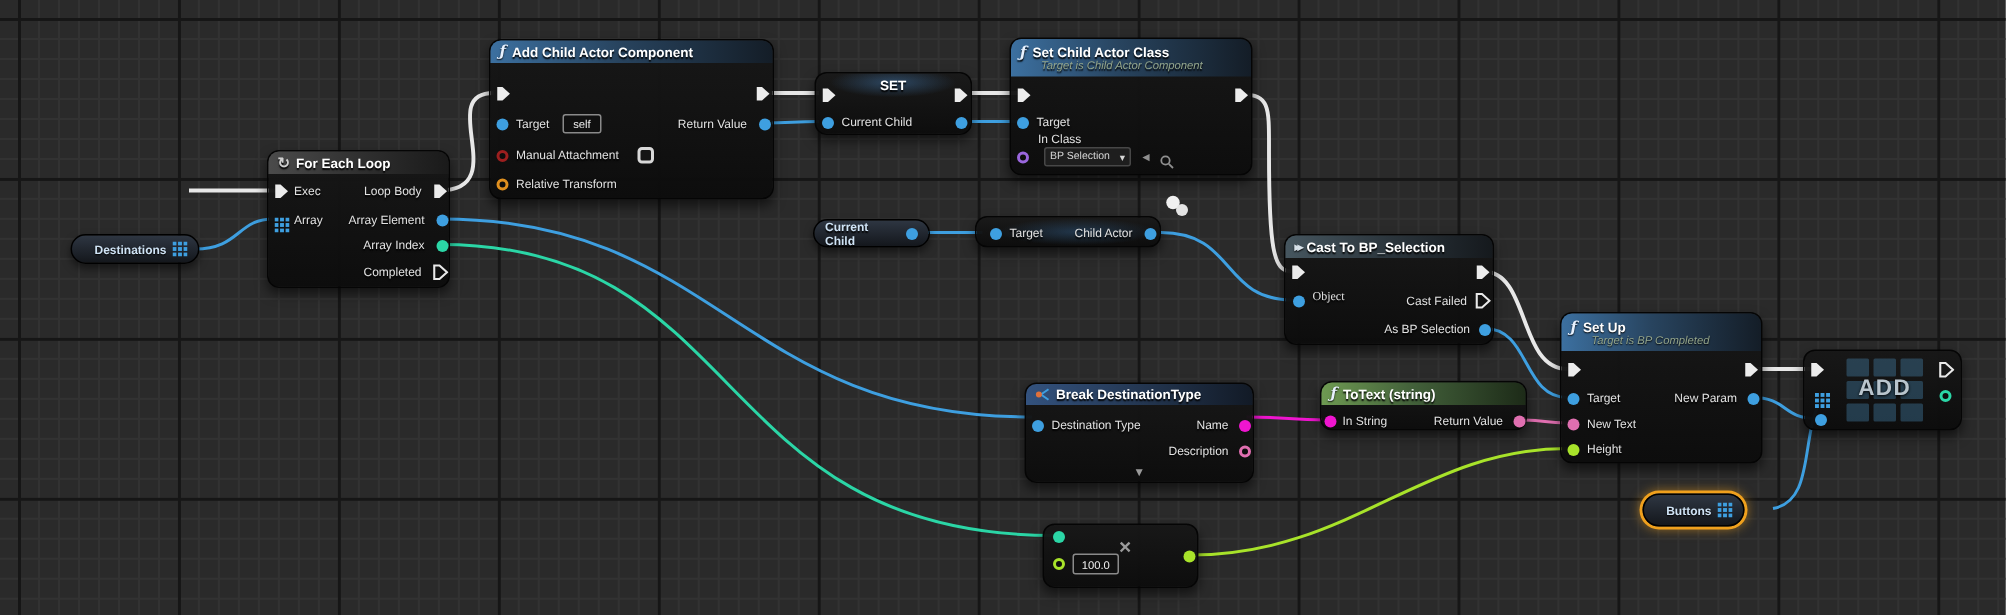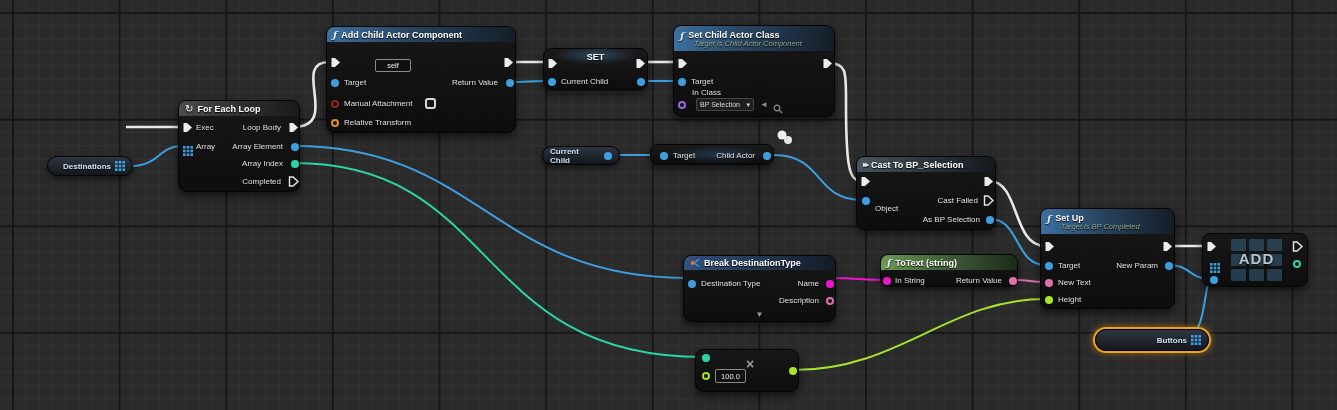--- a/index.html
+++ b/index.html
@@ -171,21 +171,21 @@
           <path class="ef" d="M1.5,1 H5 L10,5.5 L5,10 H1.5 Z"></path>
         </svg>
       </span>
     <span class="epin" style="left:176px;top:30px;">
       <svg width="11" height="11" viewBox="0 0 11 11">
           <path class="ef" d="M1.5,1 H5 L10,5.5 L5,10 H1.5 Z"></path>
         </svg>
       </span>
     <span class="pin c-obj" style="left:4px;top:52px;"></span>
     <span class="lbl" style="left:17px;top:51px;">Target</span>
-    <span class="valbox" style="left:48px;top:32px;width:36px;height:13px;">self</span>
+    <span class="valbox" style="left:48px;top:49px;width:26px;height:13px;">self</span>
     <span class="lbl rlbl" style="right:17px;top:51px;">Return Value</span>
     <span class="pin c-obj" style="left:179px;top:52px;"></span>
     <span class="pin hollow b-bool" style="left:4px;top:73px;"></span>
     <span class="lbl" style="left:17px;top:72px;">Manual Attachment</span>
     <span class="checkbox" style="left:98px;top:71px;"></span>
     <span class="pin hollow b-tf" style="left:4px;top:92px;"></span>
     <span class="lbl" style="left:17px;top:91px;">Relative Transform</span>
   </div>
 
   <div class="node setsheen" style="left:543px;top:48px;width:105px;height:42px;">
@@ -258,21 +258,21 @@
       <svg width="11" height="11" viewBox="0 0 11 11">
           <path class="ef" d="M1.5,1 H5 L10,5.5 L5,10 H1.5 Z"></path>
         </svg>
       </span>
     <span class="epin" style="left:126px;top:19px;">
       <svg width="11" height="11" viewBox="0 0 11 11">
           <path class="ef" d="M1.5,1 H5 L10,5.5 L5,10 H1.5 Z"></path>
         </svg>
       </span>
     <span class="pin c-obj" style="left:5px;top:40px;"></span>
-    <span class="lbl" style="left:18px;top:47px;">Object</span>
+    <span class="lbl" style="left:18px;top:36px;font-family:Liberation Serif, serif;">Object</span>
     <span class="lbl rlbl" style="right:17px;top:39px;">Cast Failed</span>
     <span class="epin" style="left:126px;top:38px;">
       <svg width="11" height="11" viewBox="0 0 11 11">
           <path class="eh" d="M1.5,1 H5 L10,5.5 L5,10 H1.5 Z"></path>
         </svg>
       </span>
     <span class="lbl rlbl" style="right:15px;top:58px;">As BP Selection</span>
     <span class="pin c-obj" style="left:129px;top:59px;"></span>
   </div>
 
@@ -374,21 +374,21 @@
         </svg></span>
     <span class="pin c-obj" style="left:7px;top:42px;"></span>
     <span class="epin" style="left:89px;top:7px;">
       <svg width="11" height="11" viewBox="0 0 11 11">
           <path class="eh" d="M1.5,1 H5 L10,5.5 L5,10 H1.5 Z"></path>
         </svg>
       </span>
     <span class="pin hollow b-int" style="left:90px;top:26px;"></span>
   </div>
 
-  <div class="pill selected" style="left:1095px;top:329px;width:114px;height:22px;">
+  <div class="pill selected" style="left:1095px;top:329px;width:68px;height:22px;">
     <span>Buttons</span>
     <span style="display:inline-flex;">
       <svg width="10" height="10">
           <g fill="#3e9fe0">
             <rect x="0" y="0" width="2.6" height="2.6"></rect>
             <rect x="3.7" y="0" width="2.6" height="2.6"></rect>
             <rect x="7.4" y="0" width="2.6" height="2.6"></rect>
             <rect x="0" y="3.7" width="2.6" height="2.6"></rect>
             <rect x="3.7" y="3.7" width="2.6" height="2.6"></rect>
             <rect x="7.4" y="3.7" width="2.6" height="2.6"></rect>

